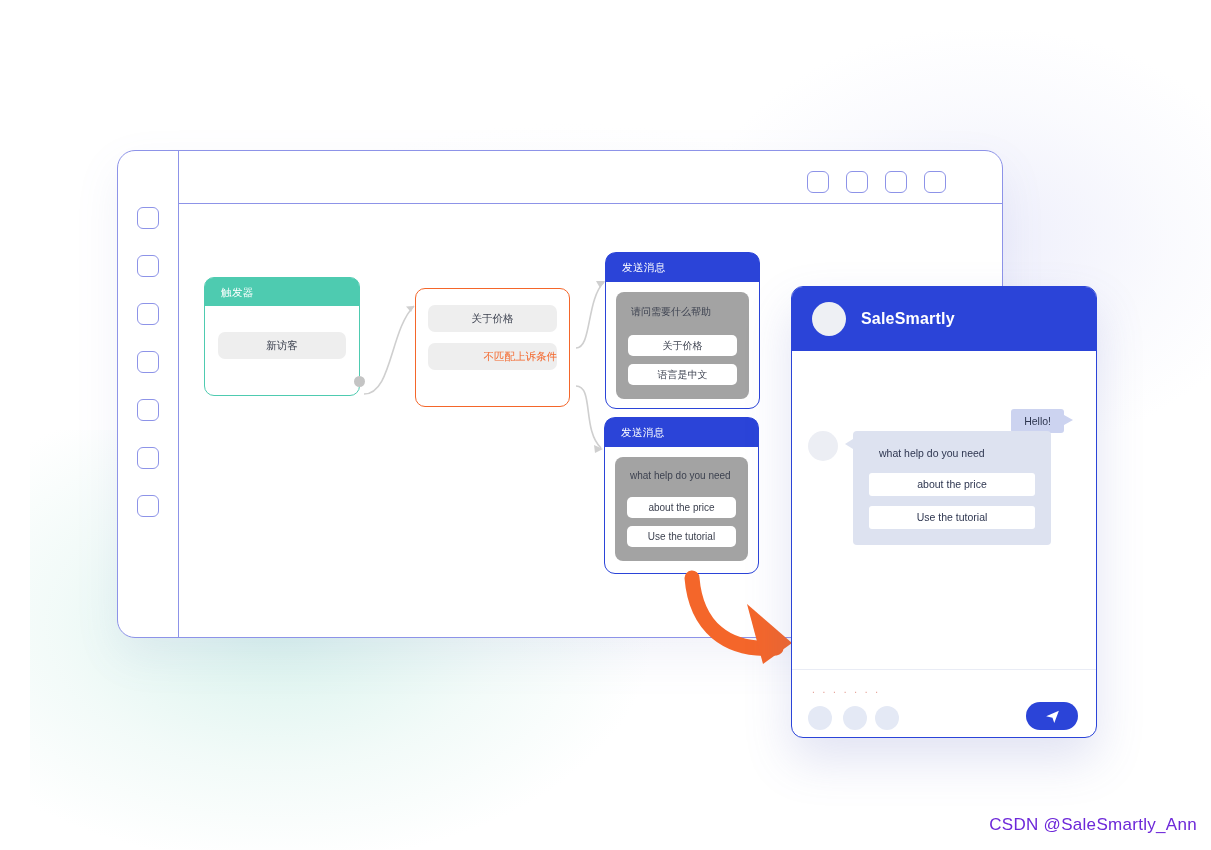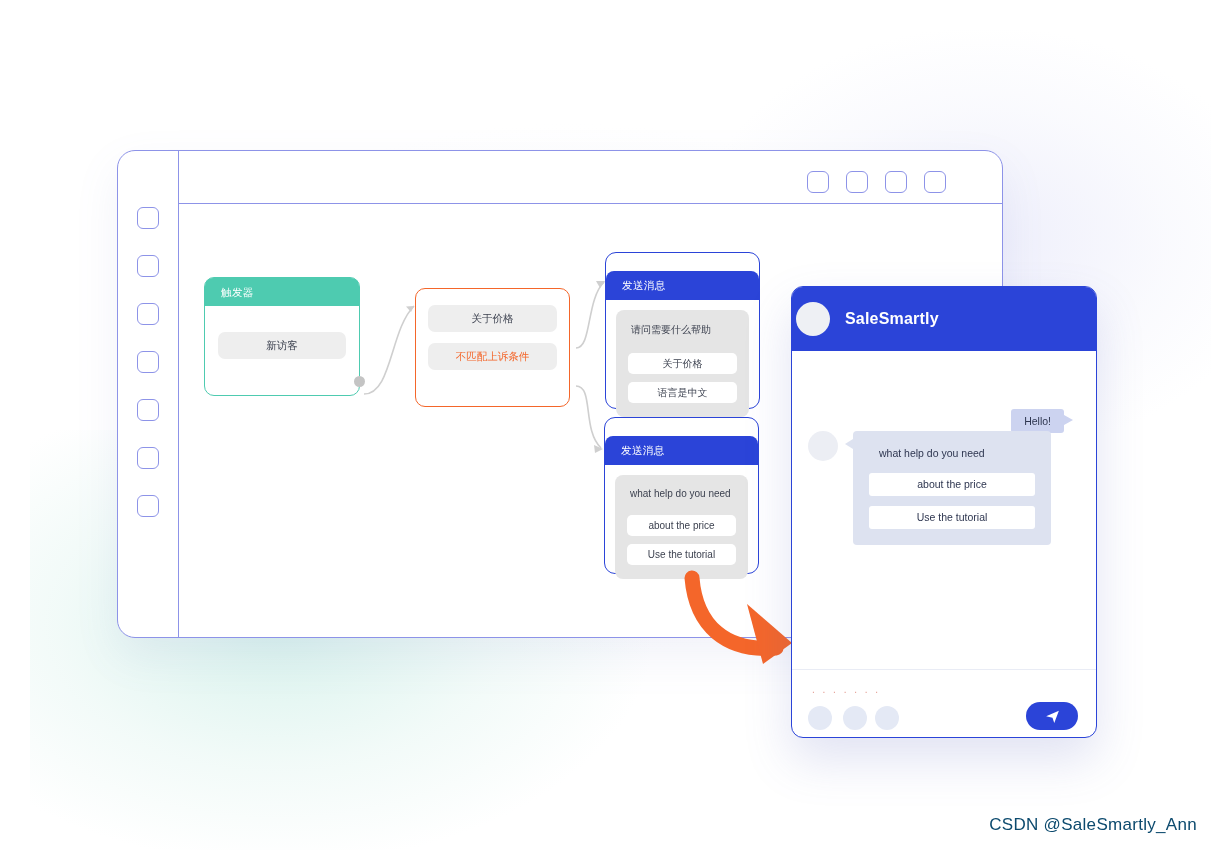--- a/index.html
+++ b/index.html
@@ -62,27 +62,27 @@
 
   
   .node-trigger{left:204px;top:277px;width:156px;height:119px;border:1.4px solid #4ecbb0;}
   .node-trigger .node-head{background:#4ecbb0;}
   .node-trigger .node-row{margin:26px 13px 0 13px;}
 
   
   .node-lang{left:415px;top:288px;width:155px;height:119px;border:1.4px solid #f4662a;}
   .node-lang .node-head{background:#f4662a;}
   .node-lang .row1{margin:16px 12px 0 12px;}
-  .node-lang .row2{margin:11px 12px 0 12px;color:#f4662a;}
+  .node-lang .row2{margin:11px 12px 0 12px;color:#f4662a;text-align:right;}
 
   
   .node-msg{border:1.8px solid #2b44d8;border-radius:11px;}
-  .node-msg .node-head{background:#2b44d8;height:29px;line-height:29px;border-radius:8px 8px 0 0;margin-top:18px;}
+  .node-msg .node-head{background:#2b44d8;height:29px;line-height:29px;border-radius:8px 8px 0 0;}
   .msg-body{
-    margin:10px;background:#e5e5e5;border-radius:8px;padding:13px 12px 14px 12px;
+    margin:10px;background:#a3a3a3;border-radius:8px;padding:13px 12px 14px 12px;
   }
   .msg-text{font-size:10px;color:#3d4250;margin:0 0 11px 3px;}
   .msg-btn{
     background:#fff;border-radius:5px;height:21px;line-height:21px;
     text-align:center;font-size:10px;color:#3d4250;margin-top:8px;
   }
   .msg-btn:first-of-type{margin-top:16px;}
   .node-msg-1{left:605px;top:252px;width:155px;height:157px;}
   .node-msg-2{left:604px;top:417px;width:155px;height:157px;}
 
@@ -92,21 +92,21 @@
   
   .wires{position:absolute;left:0;top:0;width:1211px;height:850px;pointer-events:none;}
 
   
   .chat{
     position:absolute;left:791px;top:286px;width:304px;height:450px;
     background:#fff;border:1.6px solid #2b44d8;border-radius:12px;
     box-shadow:0 22px 48px rgba(90,100,190,.18);overflow:hidden;
   }
   .chat-header{
-    height:64px;background:#2b44d8;display:flex;align-items:center;padding-left:4px;
+    height:64px;background:#2b44d8;display:flex;align-items:center;padding-left:20px;
   }
   .chat-avatar{width:34px;height:34px;border-radius:50%;background:#eef0f4;}
   .chat-title{color:#fff;font-size:16px;font-weight:bold;margin-left:15px;letter-spacing:.2px;}
   .chat-body{position:relative;height:318px;background:#fff;}
   .bubble-user{
     position:absolute;right:32px;top:26px;background:#ccd3f0;color:#2e3650;
     font-size:10.5px;padding:6px 13px;border-radius:3px;margin-top:32px;
   }
   .bubble-user:after{
     content:"";position:absolute;right:-9px;top:6px;
@@ -138,21 +138,21 @@
   .send-btn{
     position:absolute;right:18px;top:32px;width:52px;height:28px;border-radius:14px;
     background:#2b44d8;display:flex;align-items:center;justify-content:center;
   }
 
   
   .arrow-layer{position:absolute;left:0;top:0;width:1211px;height:850px;pointer-events:none;}
 
   
   .watermark{
-    position:absolute;right:14px;bottom:15px;color:#0c4a6e;font-size:17px;letter-spacing:.3px;
+    position:absolute;right:14px;bottom:15px;color:#6d28d9;font-size:17px;letter-spacing:.3px;
   }
 </style>
 </head>
 <body>
 
 <div class="glow-soft"></div>
 <div class="glow-teal"></div>
 <div class="glow-violet"></div>
 
 <div class="browser">

